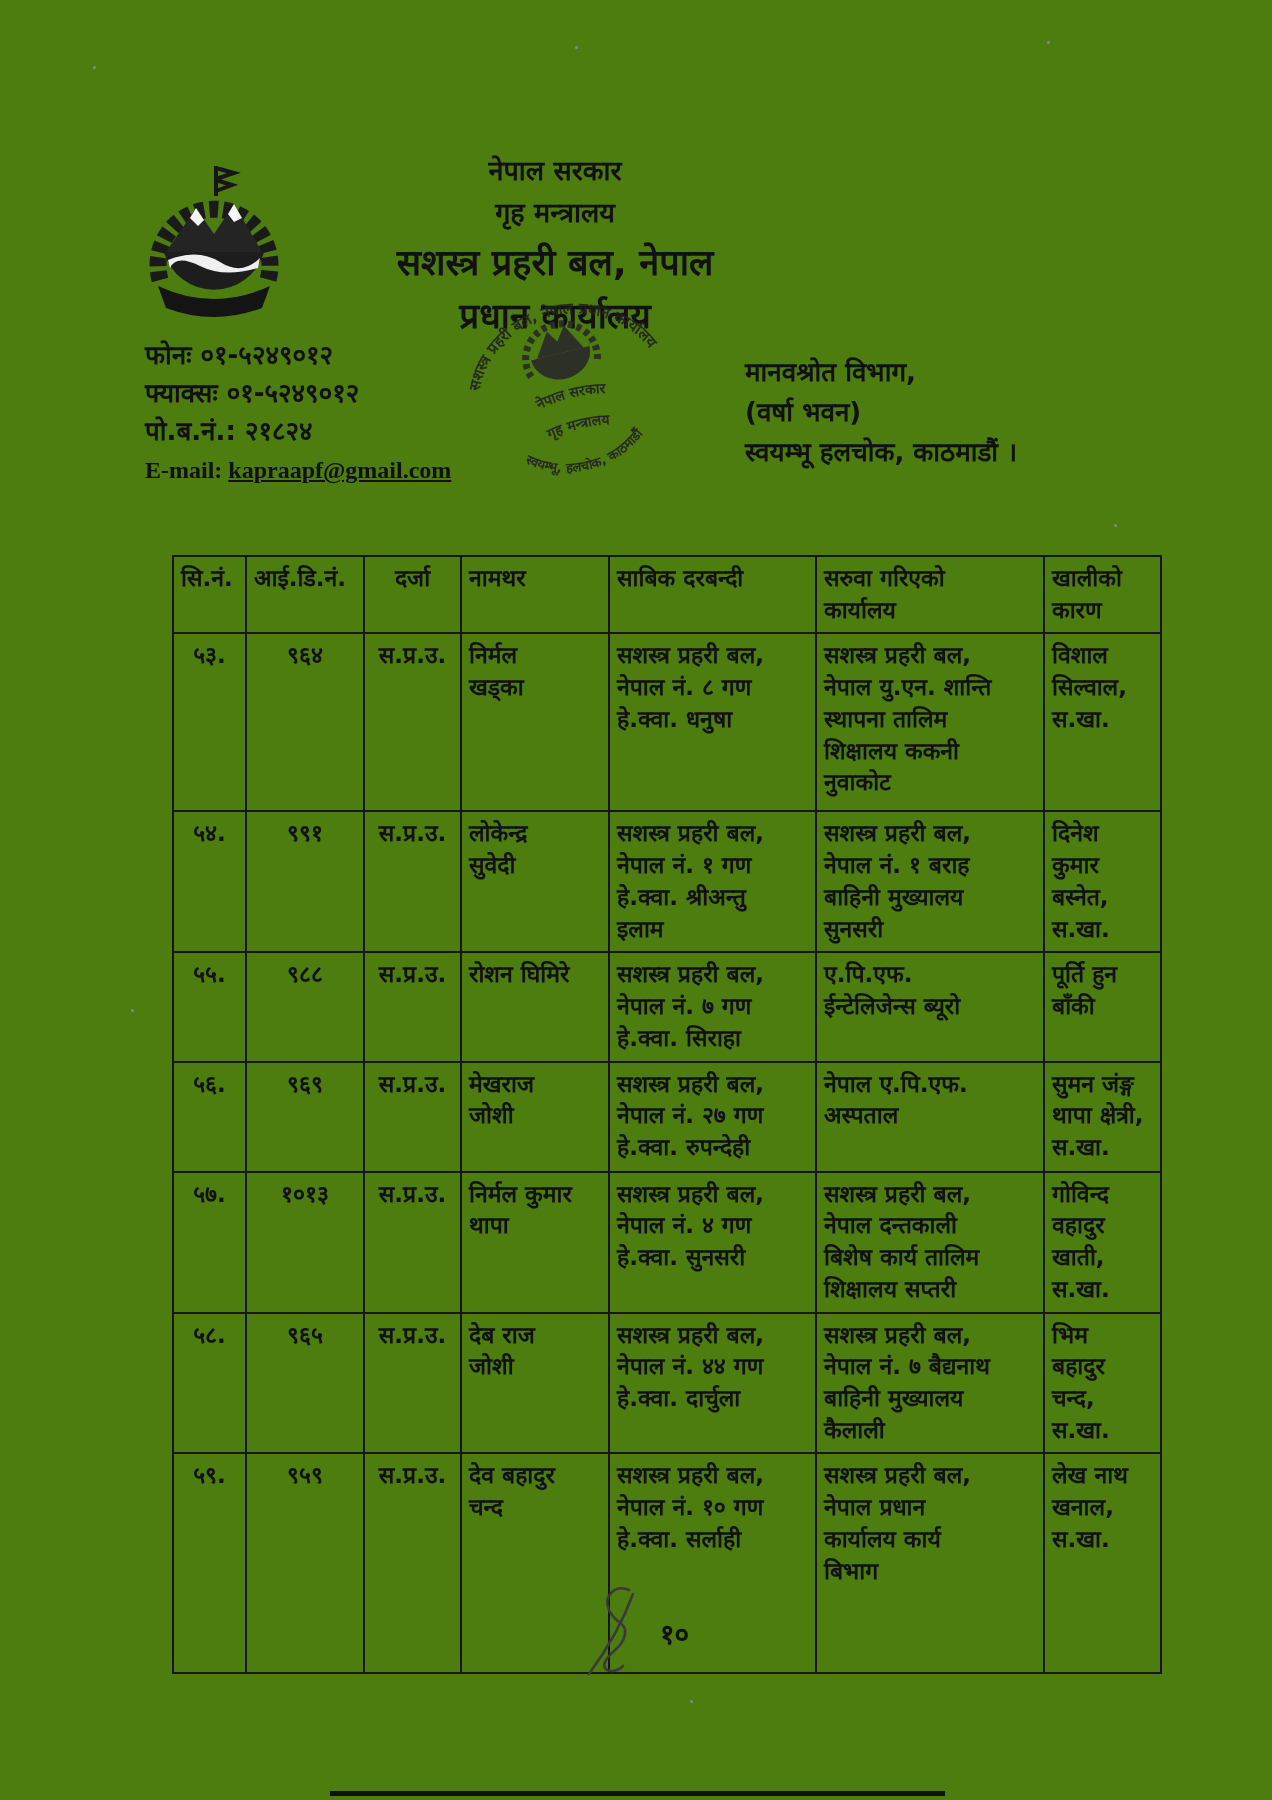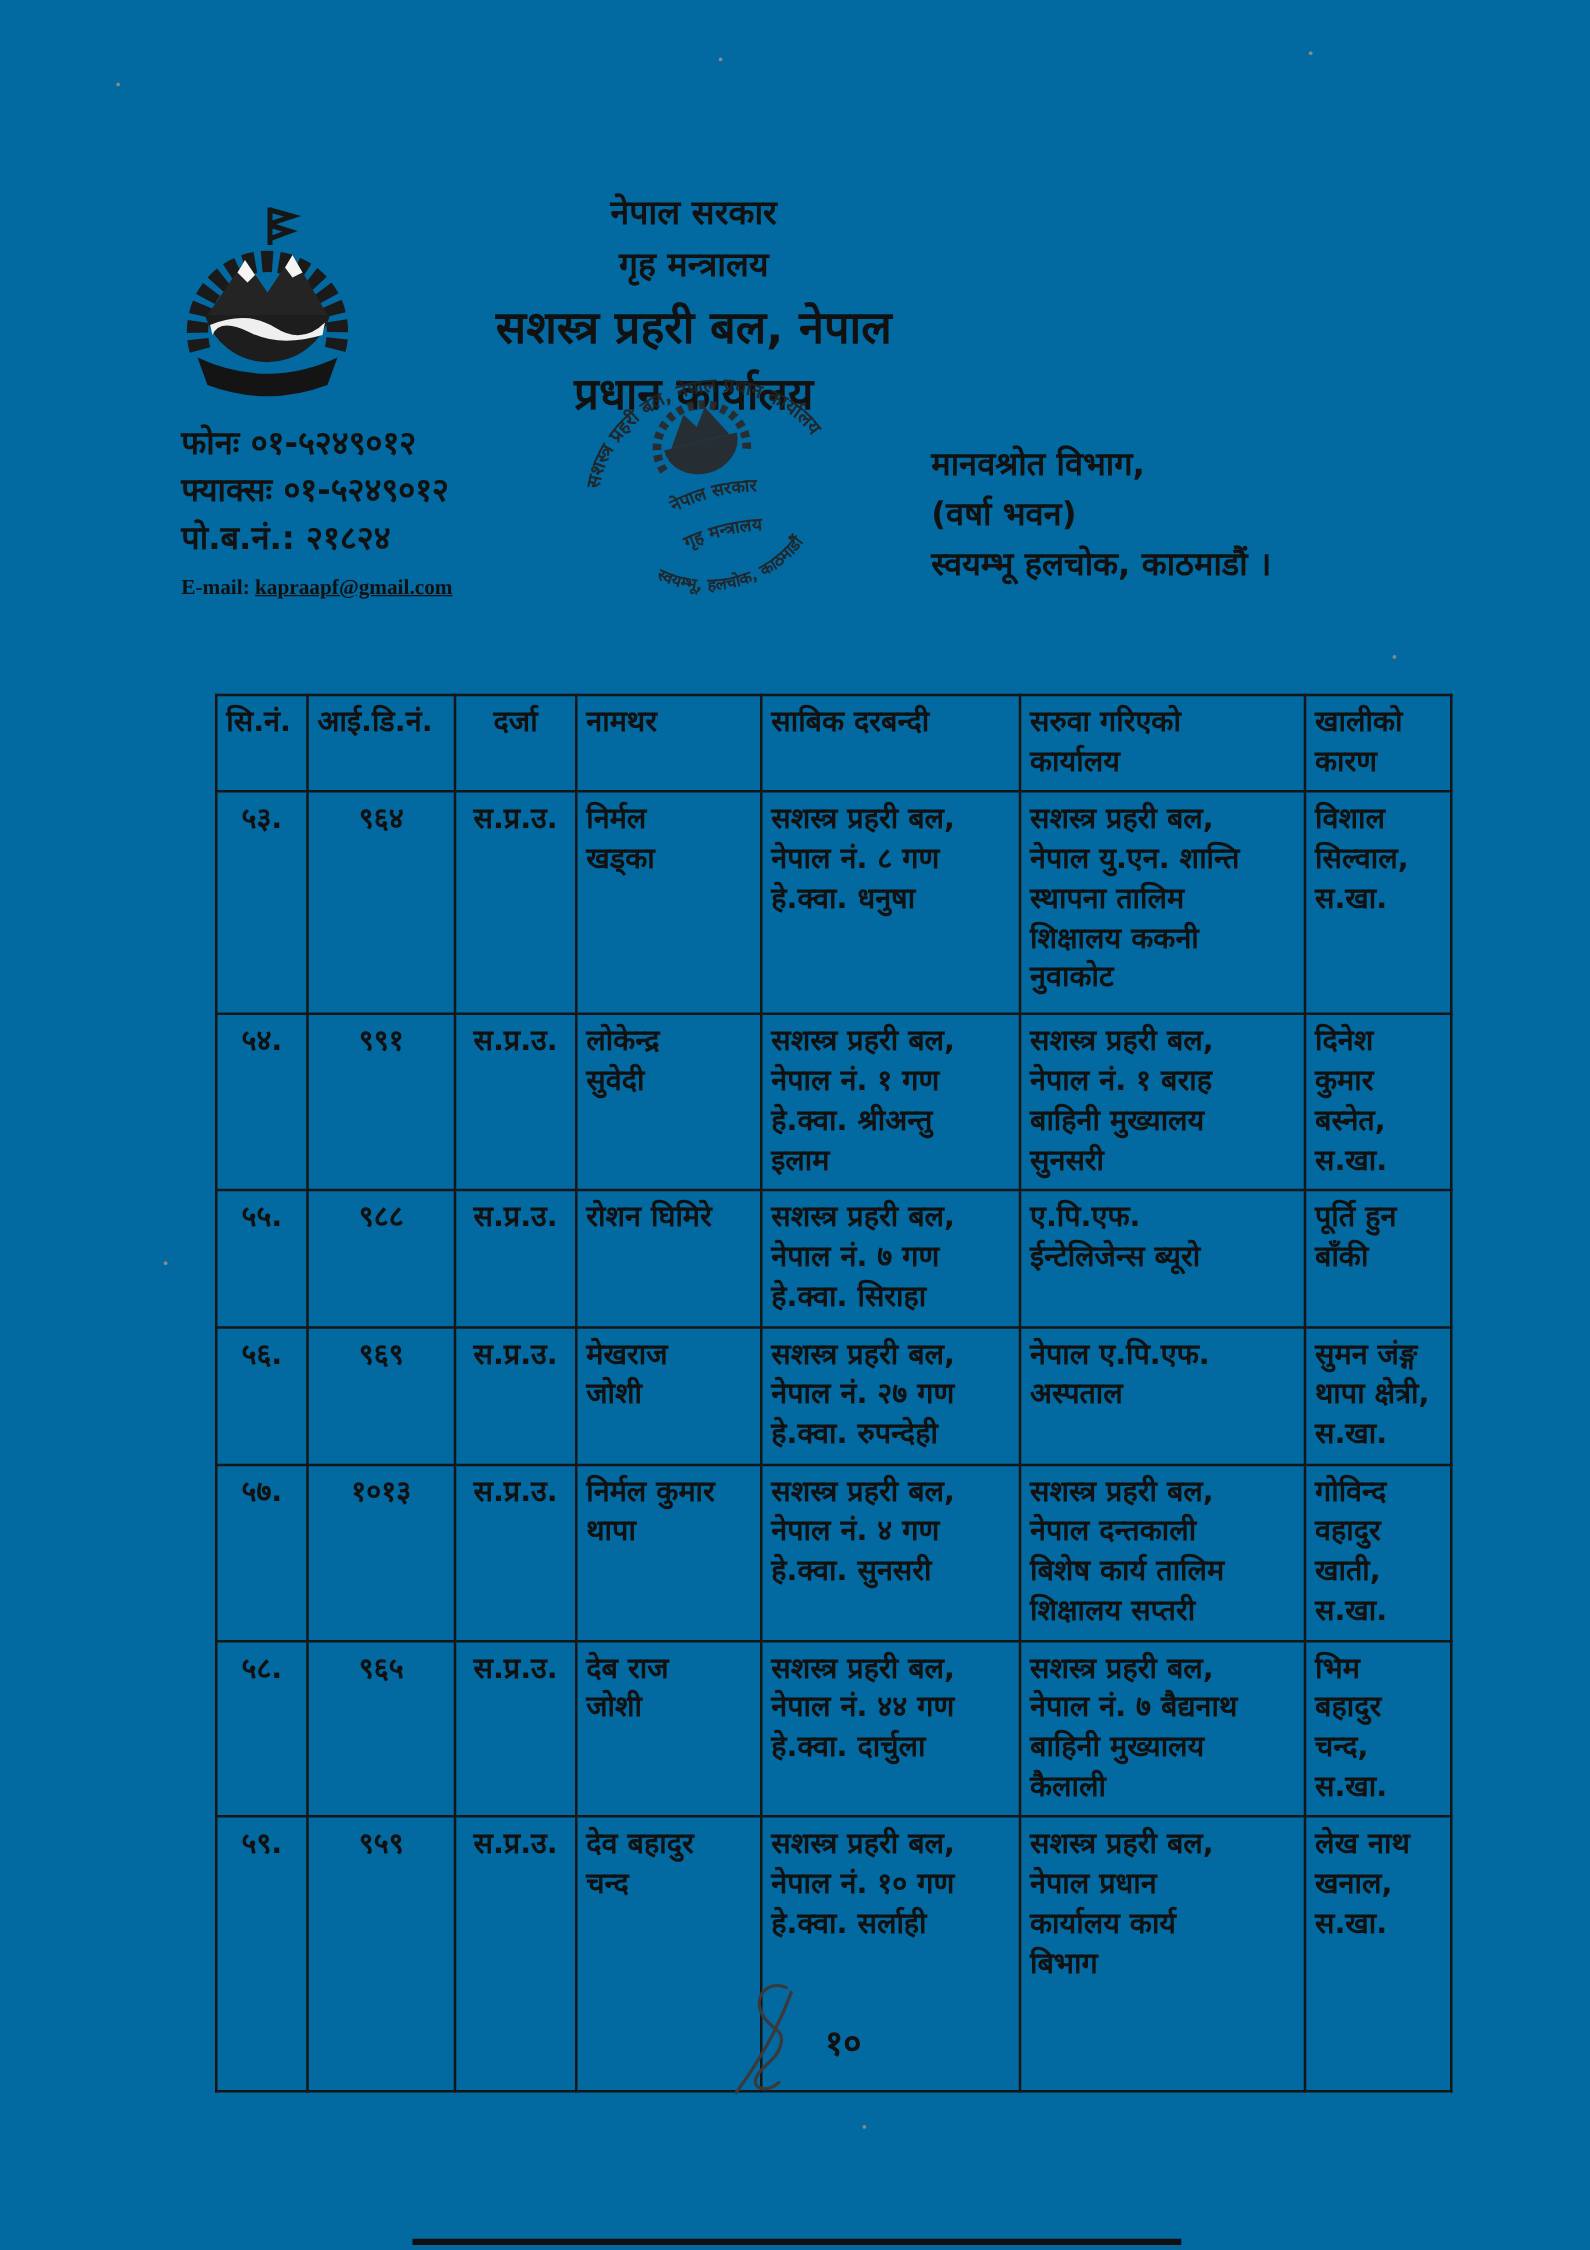--- a/index.html
+++ b/index.html
@@ -1,33 +1,33 @@
 <!DOCTYPE html>
 <html><head>
 <meta charset="utf-8">
 <style>
   * { margin:0; padding:0; box-sizing:border-box; }
   html,body { background:#e8e8e8; }
   .page {
     position:relative; width:1272px; height:1800px; margin:0 auto;
-    background:#0369a1; color:#111;
+    background:#4d7c0f; color:#111;
     font-family:"DejaVu Sans", sans-serif;
     overflow:hidden;
   }
   
   .emblem { position:absolute; left:138px; top:162px; width:152px; height:172px; }
   .head-center { position:absolute; left:330px; top:150px; width:450px; text-align:center; }
   .gov-line { font-size:27px; font-weight:600; line-height:1.55; }
   .org-name { font-size:36px; font-weight:800; line-height:1.3; margin-top:6px; }
   .office-name { font-size:35px; font-weight:800; line-height:1.3; margin-top:8px; }
   .seal { position:absolute; left:440px; top:282px; width:260px; height:220px; opacity:.92; }
 
   .contact-block { position:absolute; left:145px; top:336px; width:340px; }
   .contact-line { font-size:26px; font-weight:700; line-height:38px; white-space:nowrap; }
-  .email-line { font-family:"Liberation Serif", serif; font-size:17px; font-weight:700; line-height:40px; }
+  .email-line { font-family:"Liberation Serif", serif; font-size:24px; font-weight:700; line-height:40px; }
   .email-line .email-value { text-decoration:underline; }
 
   .right-block { position:absolute; left:745px; top:352px; width:400px; }
   .right-line { font-size:26px; font-weight:600; line-height:40px; white-space:nowrap; }
 
   
   .roster {
     position:absolute; left:172px; top:555px; width:988px;
     border-collapse:collapse; table-layout:fixed;
     font-size:23px;

